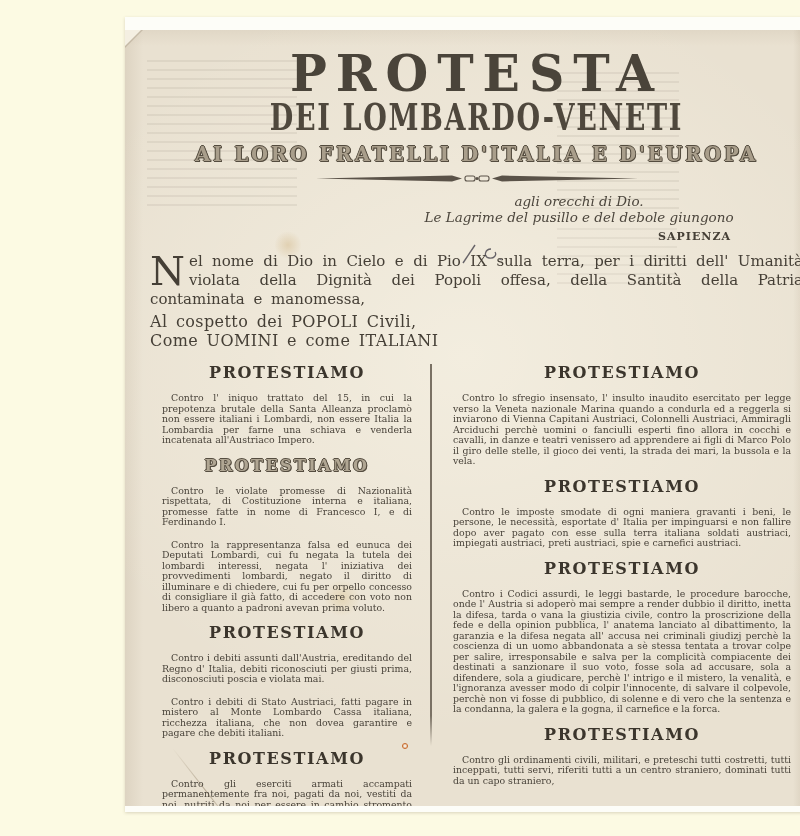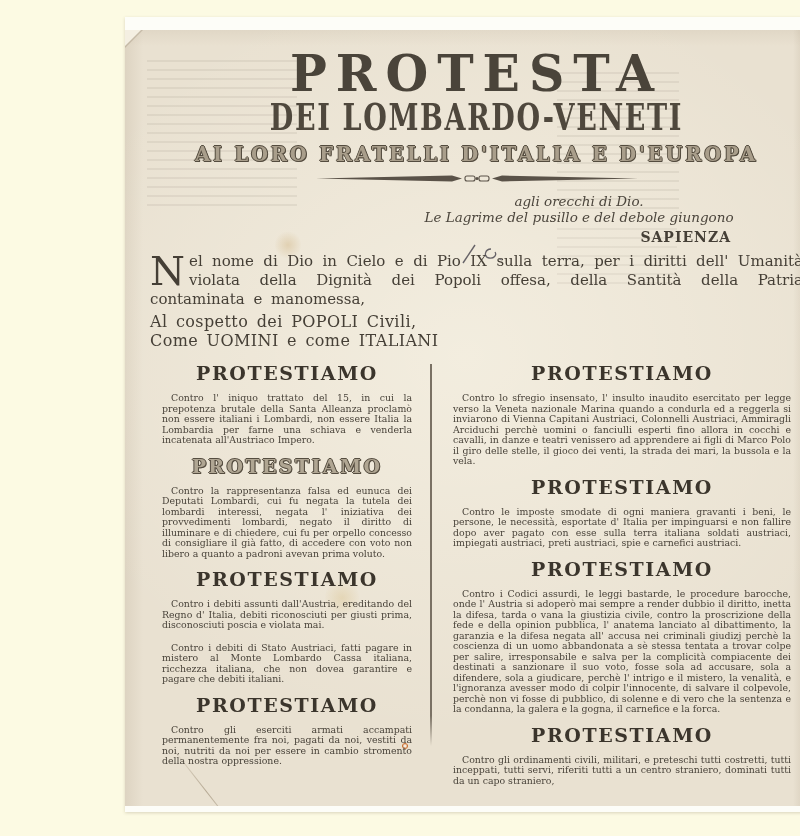--- a/index.html
+++ b/index.html
@@ -80,21 +80,21 @@
     transform:scale(.93,1);
     text-shadow:-1px 0 0 #544c3f, 1px 0 0 #544c3f, 0 -1px 0 #544c3f, 0 1px 0 #544c3f, 1px 1px 0 #544c3f;
   }
   .divider{display:block;margin:4px auto 0 auto;}
   .epigraph{
     position:relative;margin:8px 10px 0 215px;
     font-style:italic;font-size:13.5px;line-height:16px;text-align:center;
     color:#4b453c;
   }
   .epigraph .attribution{
-    font-style:normal;font-weight:bold;font-size:14px;letter-spacing:1px;
+    font-style:normal;font-weight:bold;font-size:11px;letter-spacing:1px;
     text-align:right;padding-right:62px;margin-top:4px;color:#453f36;
   }
   .scribble{position:absolute;left:96px;top:48px;}
   .preamble{
     margin:7px 0 0 0;font-size:15px;line-height:19px;text-align:justify;
     word-spacing:4px;color:#453f36;
   }
   .dropcap{
     float:left;font-size:40px;line-height:30px;padding:4px 4px 0 0;color:#453f36;
   }
@@ -107,21 +107,21 @@
     display:flex;margin-top:10px;align-items:flex-start;
   }
   .col{text-align:justify;font-size:9.4px;line-height:10.5px;color:#49433a;}
   .col.left{width:274px;}
   .col.right{flex:1;margin-left:9px;}
   .col-rule{
     width:2px;height:382px;margin:4px 0 0 6px;flex:0 0 auto;
     background:linear-gradient(to bottom,#7a7164 0 92%, rgba(122,113,100,0));
   }
   .col-heading{
-    margin:5px 0 3px 0;text-align:center;font-size:19px;line-height:16px;
+    margin:5px 0 3px 0;text-align:center;font-size:16px;line-height:16px;
     font-weight:bold;letter-spacing:1.6px;color:#3b352c;
   }
   .col-heading.ornate{
     color:#b0a693;letter-spacing:2.4px;
     text-shadow:-1px 0 0 #554d40, 1px 0 0 #554d40, 0 -1px 0 #554d40, 0 1px 0 #554d40, 1px 1px 0 #554d40;
   }
   .col-para{margin:12px;text-indent:9px;}
 </style>
 </head>
 <body>
@@ -165,20 +165,21 @@
 
         <p class="preamble"><span class="dropcap">N</span><span>el nome di Dio in Cielo e di Pio IX sulla terra, per i diritti dell' Umanità violata della Dignità dei Popoli offesa, della Santità della Patria contaminata e manomessa,</span></p>
         <div class="cospetto first">Al cospetto dei POPOLI Civili,</div>
         <div class="cospetto">Come UOMINI e come ITALIANI</div>
 
         <div class="columns">
           <div class="col left">
               <h3 class="col-heading">PROTESTIAMO</h3>
               <p class="col-para">Contro l' iniquo trattato del 15, in cui la prepotenza brutale della Santa Alleanza proclamò non essere italiani i Lombardi, non essere Italia la Lombardia per farne una schiava e venderla incatenata all'Austriaco Impero.</p>
               <h3 class="col-heading ornate">PROTESTIAMO</h3>
+              <p class="col-para">Contro le violate promesse di Nazionalità rispettata, di Costituzione interna e italiana, promesse fatte in nome di Francesco I, e di Ferdinando I.</p>
               <p class="col-para">Contro la rappresentanza falsa ed eunuca dei Deputati Lombardi, cui fu negata la tutela dei lombardi interessi, negata l' iniziativa dei provvedimenti lombardi, negato il diritto di illuminare e di chiedere, cui fu per orpello concesso di consigliare il già fatto, di accedere con voto non libero a quanto a padroni avevan prima voluto.</p>
               <h3 class="col-heading">PROTESTIAMO</h3>
               <p class="col-para">Contro i debiti assunti dall'Austria, ereditando del Regno d' Italia, debiti riconosciuti per giusti prima, disconosciuti poscia e violata mai.</p>
               <p class="col-para">Contro i debiti di Stato Austriaci, fatti pagare in mistero al Monte Lombardo Cassa italiana, ricchezza italiana, che non dovea garantire e pagare che debiti italiani.</p>
               <h3 class="col-heading">PROTESTIAMO</h3>
               <p class="col-para">Contro gli eserciti armati accampati permanentemente fra noi, pagati da noi, vestiti da noi, nutriti da noi per essere in cambio stromento della nostra oppressione.</p>
             </div>
           <div class="col-rule"></div>
           <div class="col right">
               <h3 class="col-heading">PROTESTIAMO</h3>

